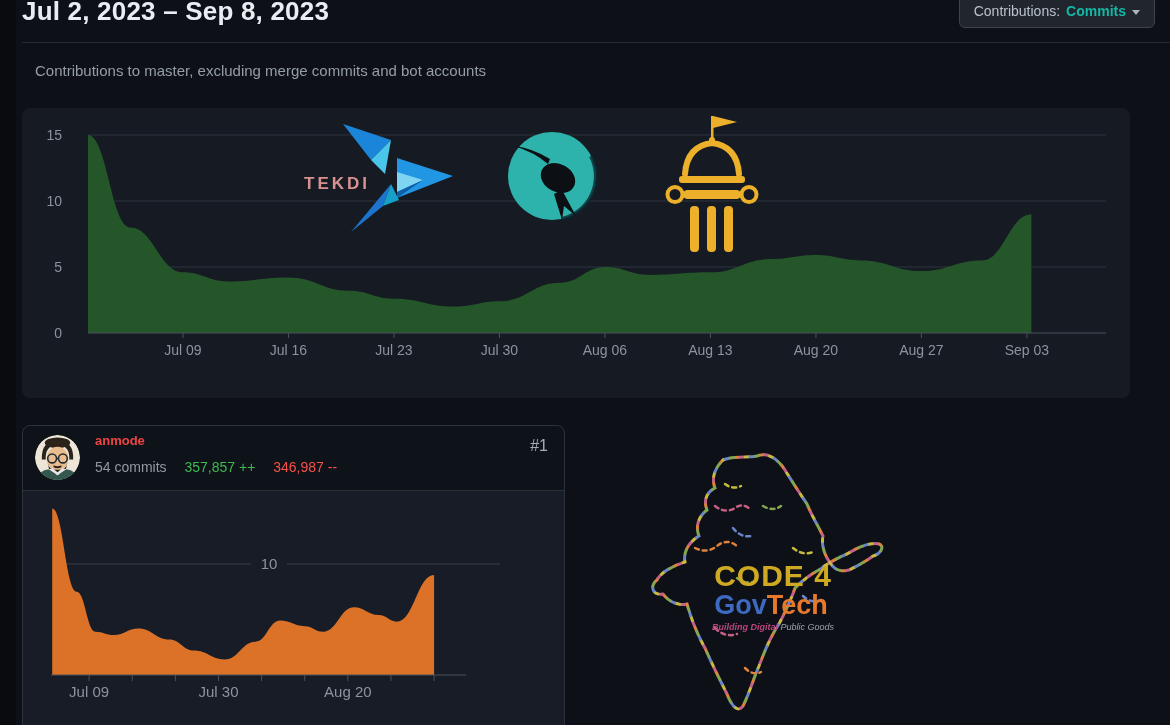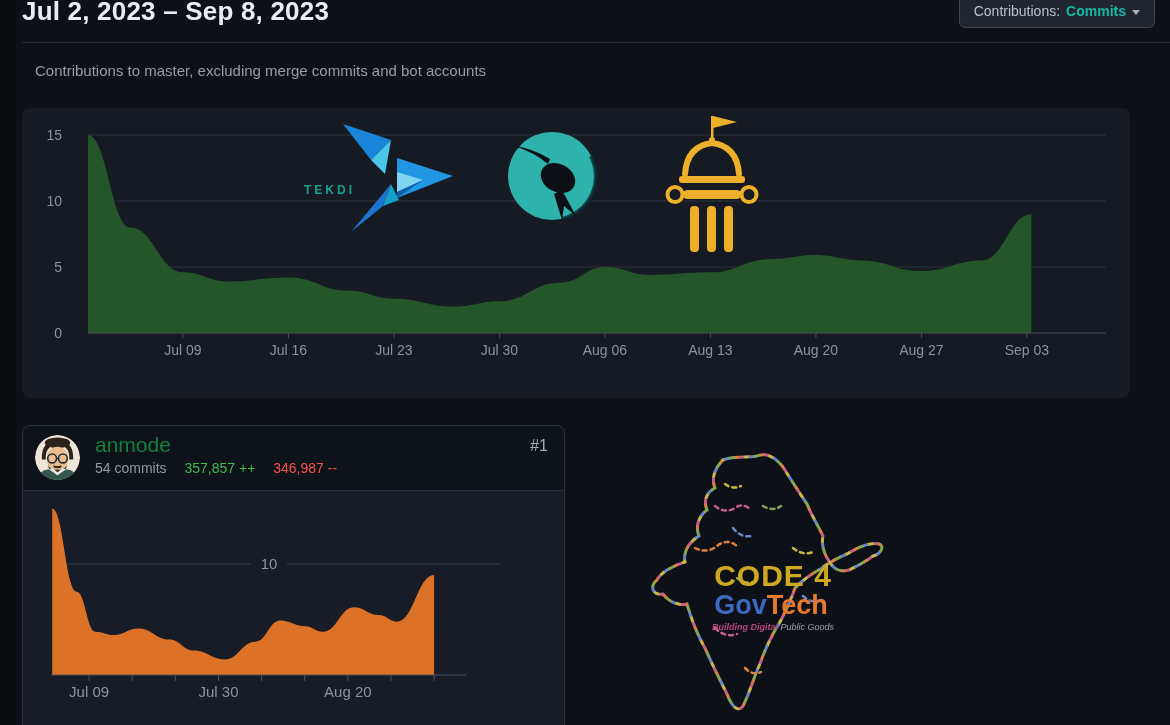--- a/index.html
+++ b/index.html
@@ -12,33 +12,33 @@
     padding:0 14px 8px 14px; background:#21262e; border:1px solid #3d444d; border-radius:6px;
     color:#b9c1c9; font-size:14px; cursor:pointer; }
   .dropdown .val { font-weight:700; color:#14b8a6; }
   .caret { width:0; height:0; border-left:4px solid transparent; border-right:4px solid transparent;
     border-top:5px solid #aab2ba; margin-bottom:4px; }
   .divider { position:absolute; top:42px; left:22px; right:0; border-top:1px solid #262c35; }
   .subtitle { position:absolute; top:62px; left:22px; font-size:15px; color:#959da6;margin-left:13px; }
   .panel { position:absolute; top:108px; left:22px; width:1108px; height:290px; background:#151a23; border-radius:8px; }
   .panel svg.chart { display:block; }
   svg text { font-family:"Liberation Sans","DejaVu Sans",sans-serif; }
-  .tekdi-text { position:absolute; left:282px; top:75px; font-size:12px; font-weight:700; letter-spacing:3px;
-    color:#14b8a6; opacity:.85; }
+  .tekdi-text { position:absolute; left:282px; top:66px; font-size:17px; font-weight:700; letter-spacing:3px;
+    color:#fca5a5; opacity:.85; }
   .tekdi-logo { position:absolute; left:305px; top:6px; }
   .sunbird-logo { position:absolute; left:482px; top:20px; }
   .pillar-logo { position:absolute; left:637px; top:6px; }
   .card { position:absolute; left:22px; top:425px; width:543px; height:312px; background:#171c26;
     border:1px solid #2c323c; border-radius:8px; }
   .card-header { position:relative; height:65px; background:#0e1219; border-bottom:1px solid #2c323c;
     border-radius:8px 8px 0 0; }
   .avatar { position:absolute; left:11px; top:8px; cursor:pointer; }
   .who { position:absolute; left:72px; top:7px; }
-  .username { display:block; font-size:21px; font-weight:400; color:#15803d; text-decoration:none; cursor:pointer; }
-  .stats { margin-top:3px; font-size:14px; color:#9199a2; }
+  .username { display:block; font-size:13px; font-weight:700; color:#ef4444; text-decoration:none; cursor:pointer; }
+  .stats { margin-top:11px; font-size:14px; color:#9199a2; }
   .stats .adds { color:#3fb950; margin-left:14px; }
   .stats .dels { color:#f85149; margin-left:14px; }
   .rank { position:absolute; right:16px; top:11px; font-size:16px; color:#a6adb6; text-decoration:none; }
   .mini-chart { display:block; }
   .c4gt-logo { position:absolute; left:645px; top:448px; }
 </style>
 </head>
 <body>
 
 <div class="page">

